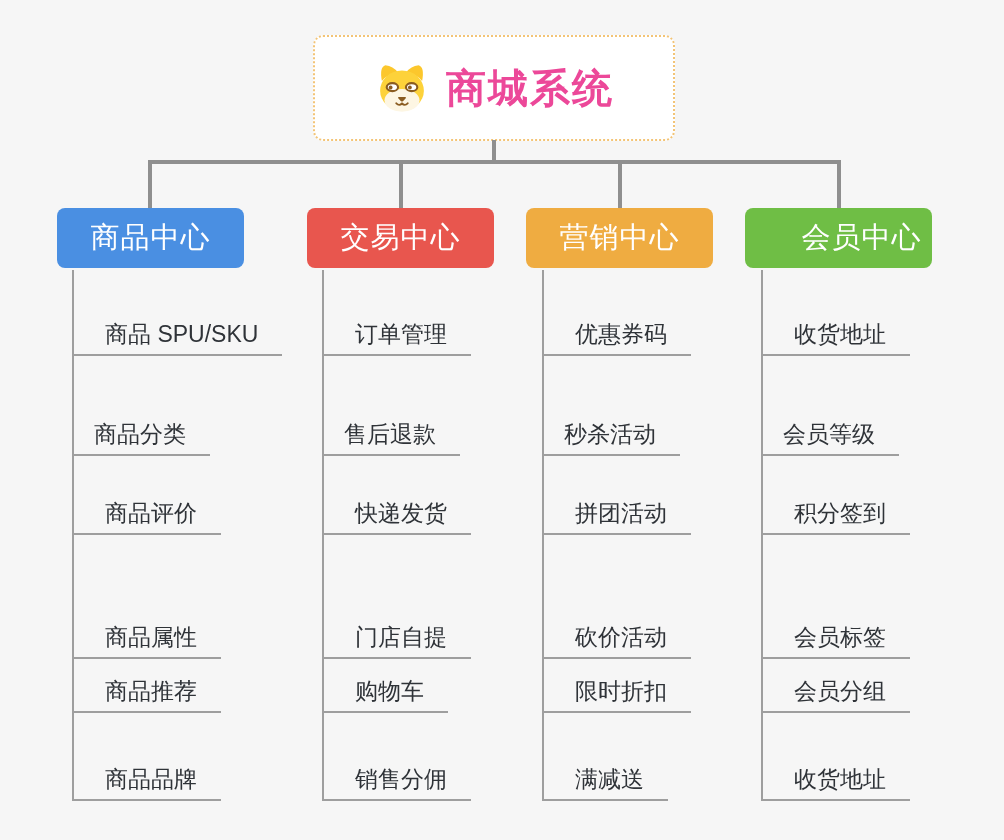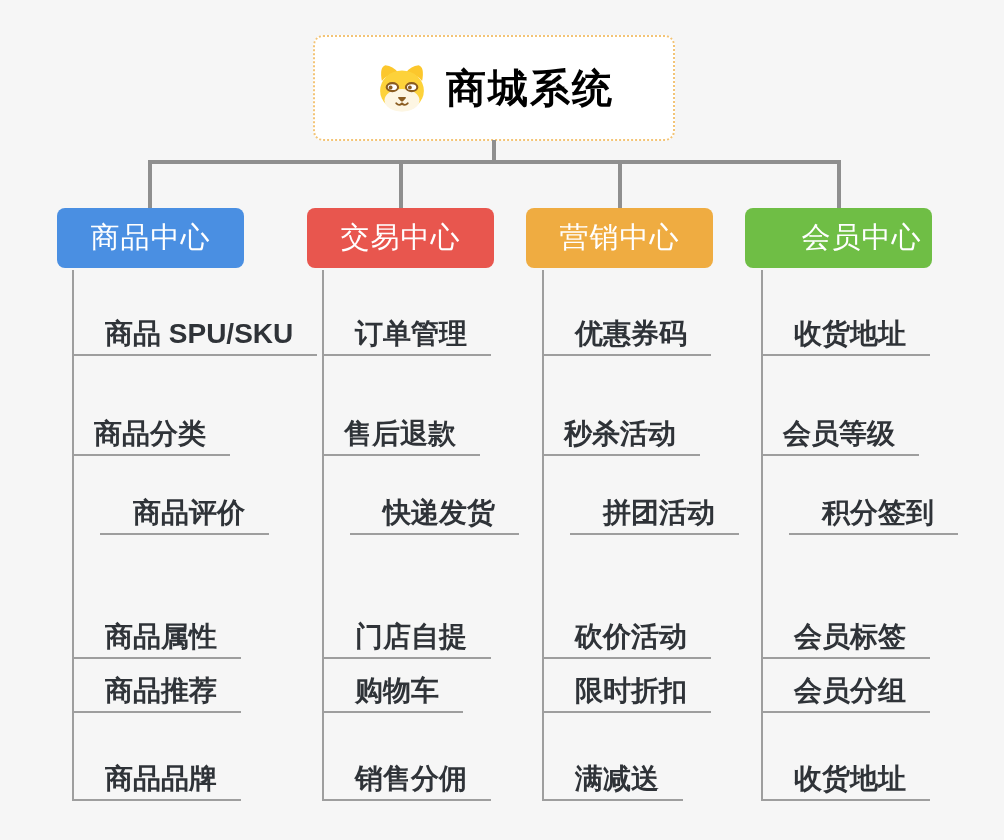--- a/index.html
+++ b/index.html
@@ -35,28 +35,27 @@
     display:flex;align-items:center;justify-content:center;
     box-sizing:border-box;cursor:default;
   }
   .b0{left:57px;} .b1{left:307px;} .b2{left:526px;} .b3{left:745px;padding-left:46px;}
   
   .vline{position:absolute;top:270px;height:531px;width:2px;background:#9e9e9e;}
   .v0{left:72px;} .v1{left:322px;} .v2{left:542px;} .v3{left:761px;}
   
   .item{
     position:absolute;
-    font-size:28px;color:#2f3338;line-height:28px;white-space:nowrap;
+    font-size:23px;color:#2f3338;line-height:28px;white-space:nowrap;
     padding:0 24px 6px 33px;
     border-bottom:2px solid #9e9e9e;
     cursor:default;
-    font-weight:bold;
   }
   .c0{left:72px;} .c1{left:322px;} .c2{left:542px;} .c3{left:761px;}
-  .r0{top:320px;} .r1{top:420px;padding-left:22px;} .r2{top:499px;margin-left:28px;}
+  .r0{top:320px;} .r1{top:420px;padding-left:22px;} .r2{top:499px;}
   .r3{top:623px;} .r4{top:677px;} .r5{top:765px;}
 </style>
 </head>
 <body>
 
 <div class="stage" style="background-color: rgb(246, 246, 246);">
 
   <div class="node-root" style="border-color: rgb(243, 196, 118);">
     <span class="dog">
       <svg viewBox="0 0 64 56" width="56" height="50" aria-hidden="true">
@@ -67,21 +66,21 @@
         <g>
           <ellipse cx="21" cy="27" rx="6.5" ry="4.6" fill="#ffffff" stroke="#8a5c20" stroke-width="2.4"></ellipse>
           <circle cx="19" cy="27.4" r="2.2" fill="#8a5c20"></circle>
           <ellipse cx="43" cy="27" rx="6.5" ry="4.6" fill="#ffffff" stroke="#8a5c20" stroke-width="2.4"></ellipse>
           <circle cx="41" cy="27.4" r="2.2" fill="#8a5c20"></circle>
         </g>
         <path d="M28.6 38.2 h6.8 q1.8 0 .9 1.6 l-2.9 3 q-1.4 1.3 -2.8 0 l-2.9 -3 q-.9 -1.6 .9 -1.6 Z" fill="#8a5c20"></path>
         <path d="M25.5 45.5 q3.3 3.4 6.5 .2 q3.2 3.2 6.5 -.2" fill="none" stroke="#8a5c20" stroke-width="2.2" stroke-linecap="round"></path>
       </svg>
     </span>
-    <span class="root-title" style="color: #000000;">商城系统</span>
+    <span class="root-title" style="color: #ec4899;">商城系统</span>
   </div>
 
   <div class="cline stem" style="background-color: rgb(143, 143, 143);"></div>
   <div class="cline hline" style="background-color: rgb(143, 143, 143);"></div>
   <div class="cline drop d0" style="background-color: rgb(143, 143, 143);"></div>
   <div class="cline drop d1" style="background-color: rgb(143, 143, 143);"></div>
   <div class="cline drop d2" style="background-color: rgb(143, 143, 143);"></div>
   <div class="cline drop d3" style="background-color: rgb(143, 143, 143);"></div>
 
   <div class="branch b0" style="background-color: rgb(74, 143, 226);">商品中心</div>

